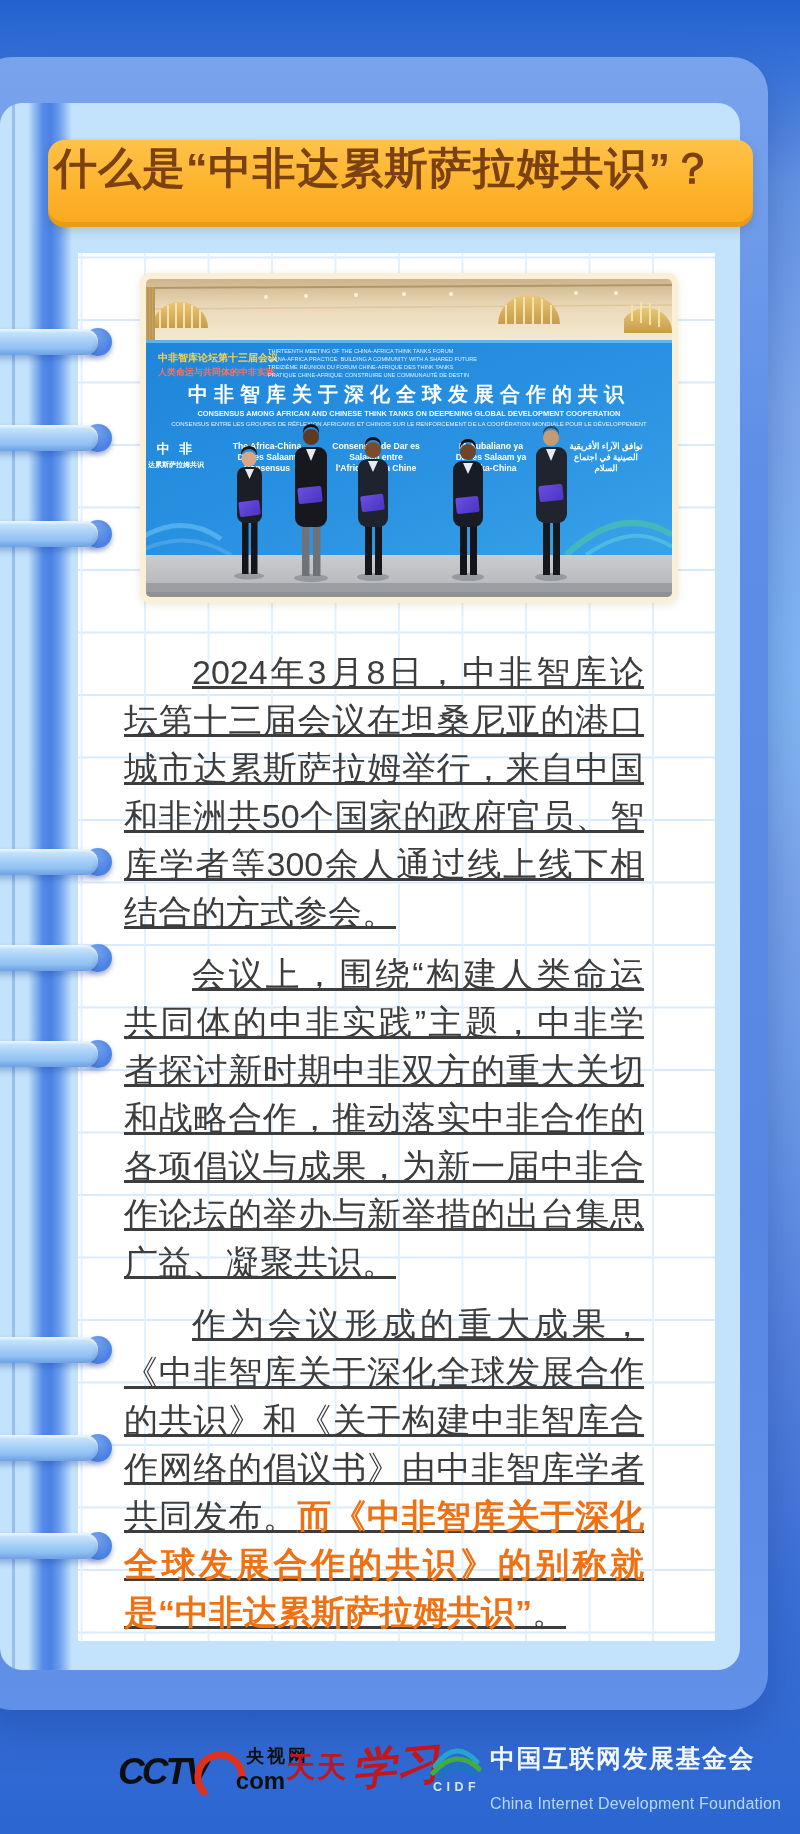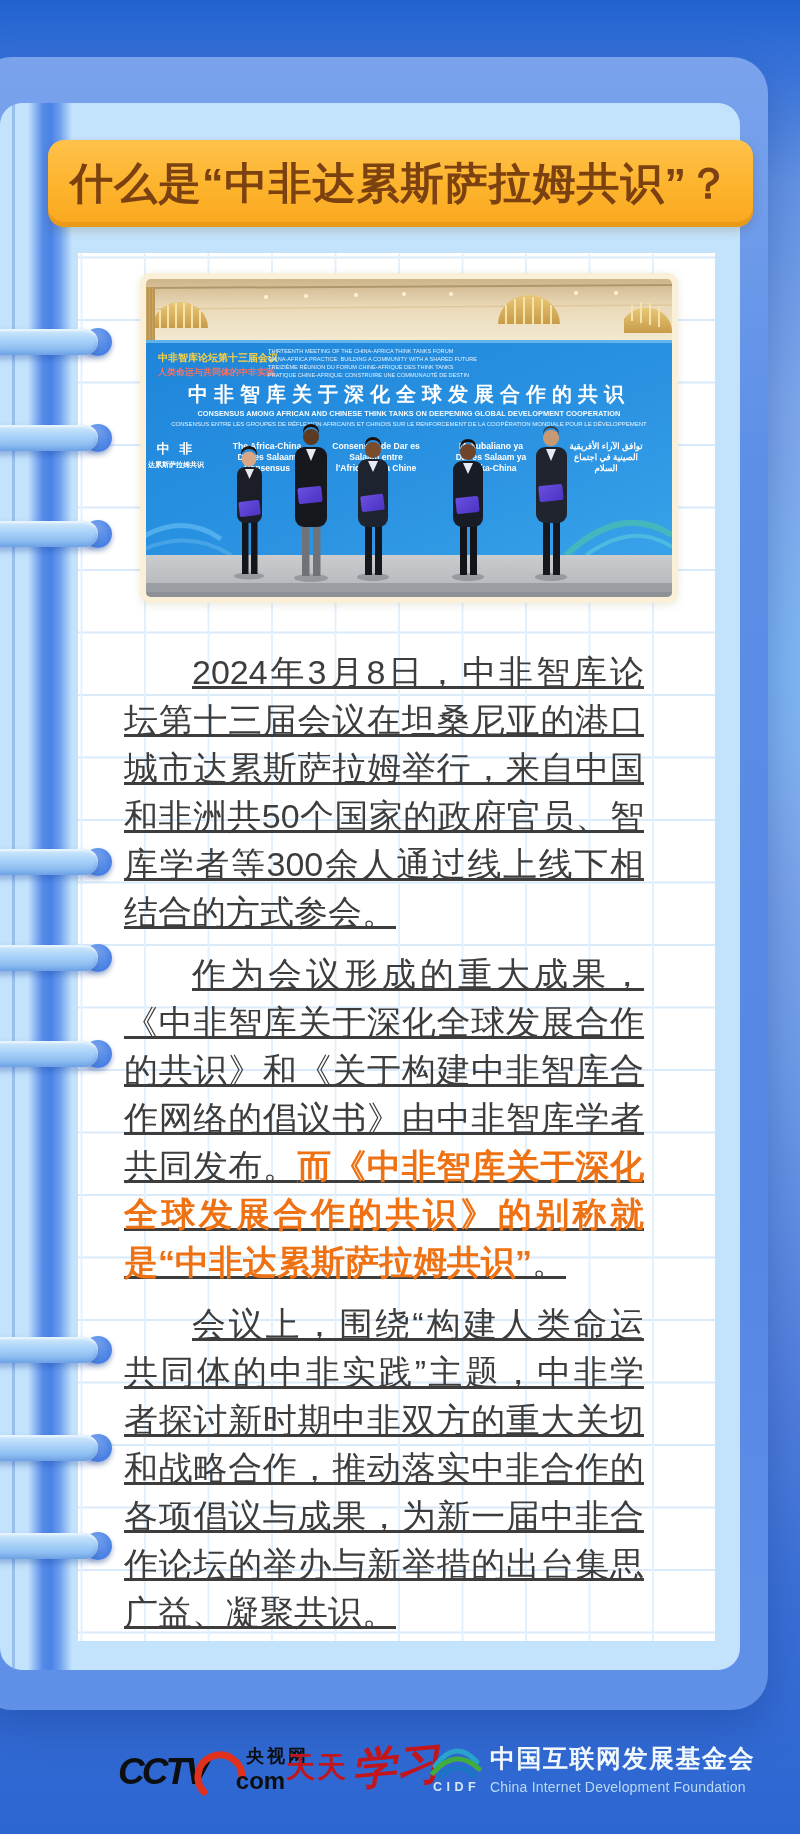--- a/index.html
+++ b/index.html
@@ -29,21 +29,21 @@
     position:absolute;left:78px;top:150px;width:637px;height:1388px;box-sizing:border-box;
     background:
       linear-gradient(90deg,#e3f1fd 1.5px,transparent 1.5px) 66px 0/63.5px 62.5px repeat,
       linear-gradient(180deg,#d9ebfb 1.5px,transparent 1.5px) 0 66px/63.5px 62.5px repeat,
       #ffffff;
   }
   .banner{
     position:absolute;left:48px;top:140px;width:705px;height:87px;border-radius:16px;z-index:6;
     background:linear-gradient(180deg,#ffc24a 0%,#fdb32c 55%,#f9a81f 100%);
     box-shadow:inset 0 -5px 0 rgba(205,125,10,.35), 0 4px 10px rgba(80,60,10,.18);
-    display:flex;align-items:center;padding-left:22px;box-sizing:border-box;
+    display:flex;align-items:flex-start;padding-left:6px;box-sizing:border-box;
   }
   .banner h1{margin:0;font-size:43px;font-weight:900;color:#7b4111;letter-spacing:1px;}
   
   .ring{position:absolute;left:-14px;width:126px;height:28px;z-index:40;}
   .ring .cap{position:absolute;right:0;top:0;width:28px;height:28px;border-radius:50%;
     background:radial-gradient(circle at 35% 32%,#7fa9ef 0%,#4a82e4 70%);
     box-shadow:0 3px 5px rgba(25,60,140,.4);}
   .ring .bar{position:absolute;left:0;top:1px;width:112px;height:26px;border-radius:13px;
     background:linear-gradient(180deg,#d4eafd 0%,#9ecbf6 55%,#7fb2ef 100%);
     box-shadow:0 4px 6px rgba(25,70,160,.33), inset 0 -3px 4px rgba(90,140,210,.45), inset 0 2px 2px #ecf7ff;}
@@ -66,21 +66,21 @@
   .cctv-side{position:absolute;left:212px;top:16px;display:flex;flex-direction:column;align-items:center;color:#0d0e10;}
   .cctv-side .cn{font-size:18px;font-weight:900;letter-spacing:3px;margin-left:34px;}
   .cctv-side .com{font-size:24px;font-weight:800;letter-spacing:0;line-height:26px;}
   .tiantian{position:absolute;left:286px;top:12px;display:flex;align-items:flex-start;color:#c3161c;}
   .tiantian .t1{font-family:"Liberation Serif",serif;font-size:29px;font-weight:700;letter-spacing:2px;margin-top:8px;}
   .tiantian .t2{font-family:"Liberation Serif",serif;font-size:44px;font-weight:700;font-style:italic;transform:rotate(-5deg) translateY(-3px);margin-left:4px;}
   .cidf-icon{position:absolute;left:430px;top:8px;}
   .cidf-abbr{position:absolute;left:433px;top:52px;font-size:12.5px;font-weight:700;letter-spacing:4.5px;color:#d6e9f6;text-align:right;}
   .cidf-text{position:absolute;left:490px;top:14px;}
   .cidf-text .cn{font-size:25px;font-weight:900;color:#f2f9fe;letter-spacing:1.5px;}
-  .cidf-text .en{font-size:14px;color:#b9d9f3;margin-top:4px;letter-spacing:.2px;}
+  .cidf-text .en{font-size:16px;color:#b9d9f3;margin-top:20px;letter-spacing:.2px;}
 </style>
 </head>
 <body>
 
 <div class="backcard"></div>
 
 <div class="maincard">
   <div class="spine-edge"></div>
   <div class="groove"></div>
 
@@ -227,22 +227,22 @@
           <path d="M400,170 h10 l-5,12 z" fill="#e8ecf2"></path>
           <rect x="393" y="206" width="24" height="16" rx="2" fill="url(#folder)" transform="rotate(-6 405 214)"></rect>
           <circle cx="405" cy="159" r="8" fill="#c89a74"></circle>
           <path d="M397,157 a8,8 0 0 1 16,0 l0,-3 a8,7 0 0 0 -16,0 z" fill="#3c3f45"></path>
         </g>
       </svg>
     </div>
 
     <div class="article">
       <p>2024年3月8日，中非智库论坛第十三届会议在坦桑尼亚的港口城市达累斯萨拉姆举行，来自中国和非洲共50个国家的政府官员、智库学者等300余人通过线上线下相结合的方式参会。</p>
+      <p>会议上，围绕“构建人类命运共同体的中非实践”主题，中非学者探讨新时期中非双方的重大关切和战略合作，推动落实中非合作的各项倡议与成果，为新一届中非合作论坛的举办与新举措的出台集思广益、凝聚共识。</p>
       <p><span>作为会议形成的重大成果，《中非智库关于深化全球发展合作的共识》和《关于构建中非智库合作网络的倡议书》由中非智库学者共同发布。</span><span class="hl">而《中非智库关于深化全球发展合作的共识》的别称就是“中非达累斯萨拉姆共识”</span><span>。</span></p>
-      <p>会议上，围绕“构建人类命运共同体的中非实践”主题，中非学者探讨新时期中非双方的重大关切和战略合作，推动落实中非合作的各项倡议与成果，为新一届中非合作论坛的举办与新举措的出台集思广益、凝聚共识。</p>
     </div>
   </div>
 </div>
 
 <div class="ring" style="top:328px">
     <div class="cap"></div>
     <div class="bar"></div>
   </div>
 <div class="ring" style="top:424px">
     <div class="cap"></div>

